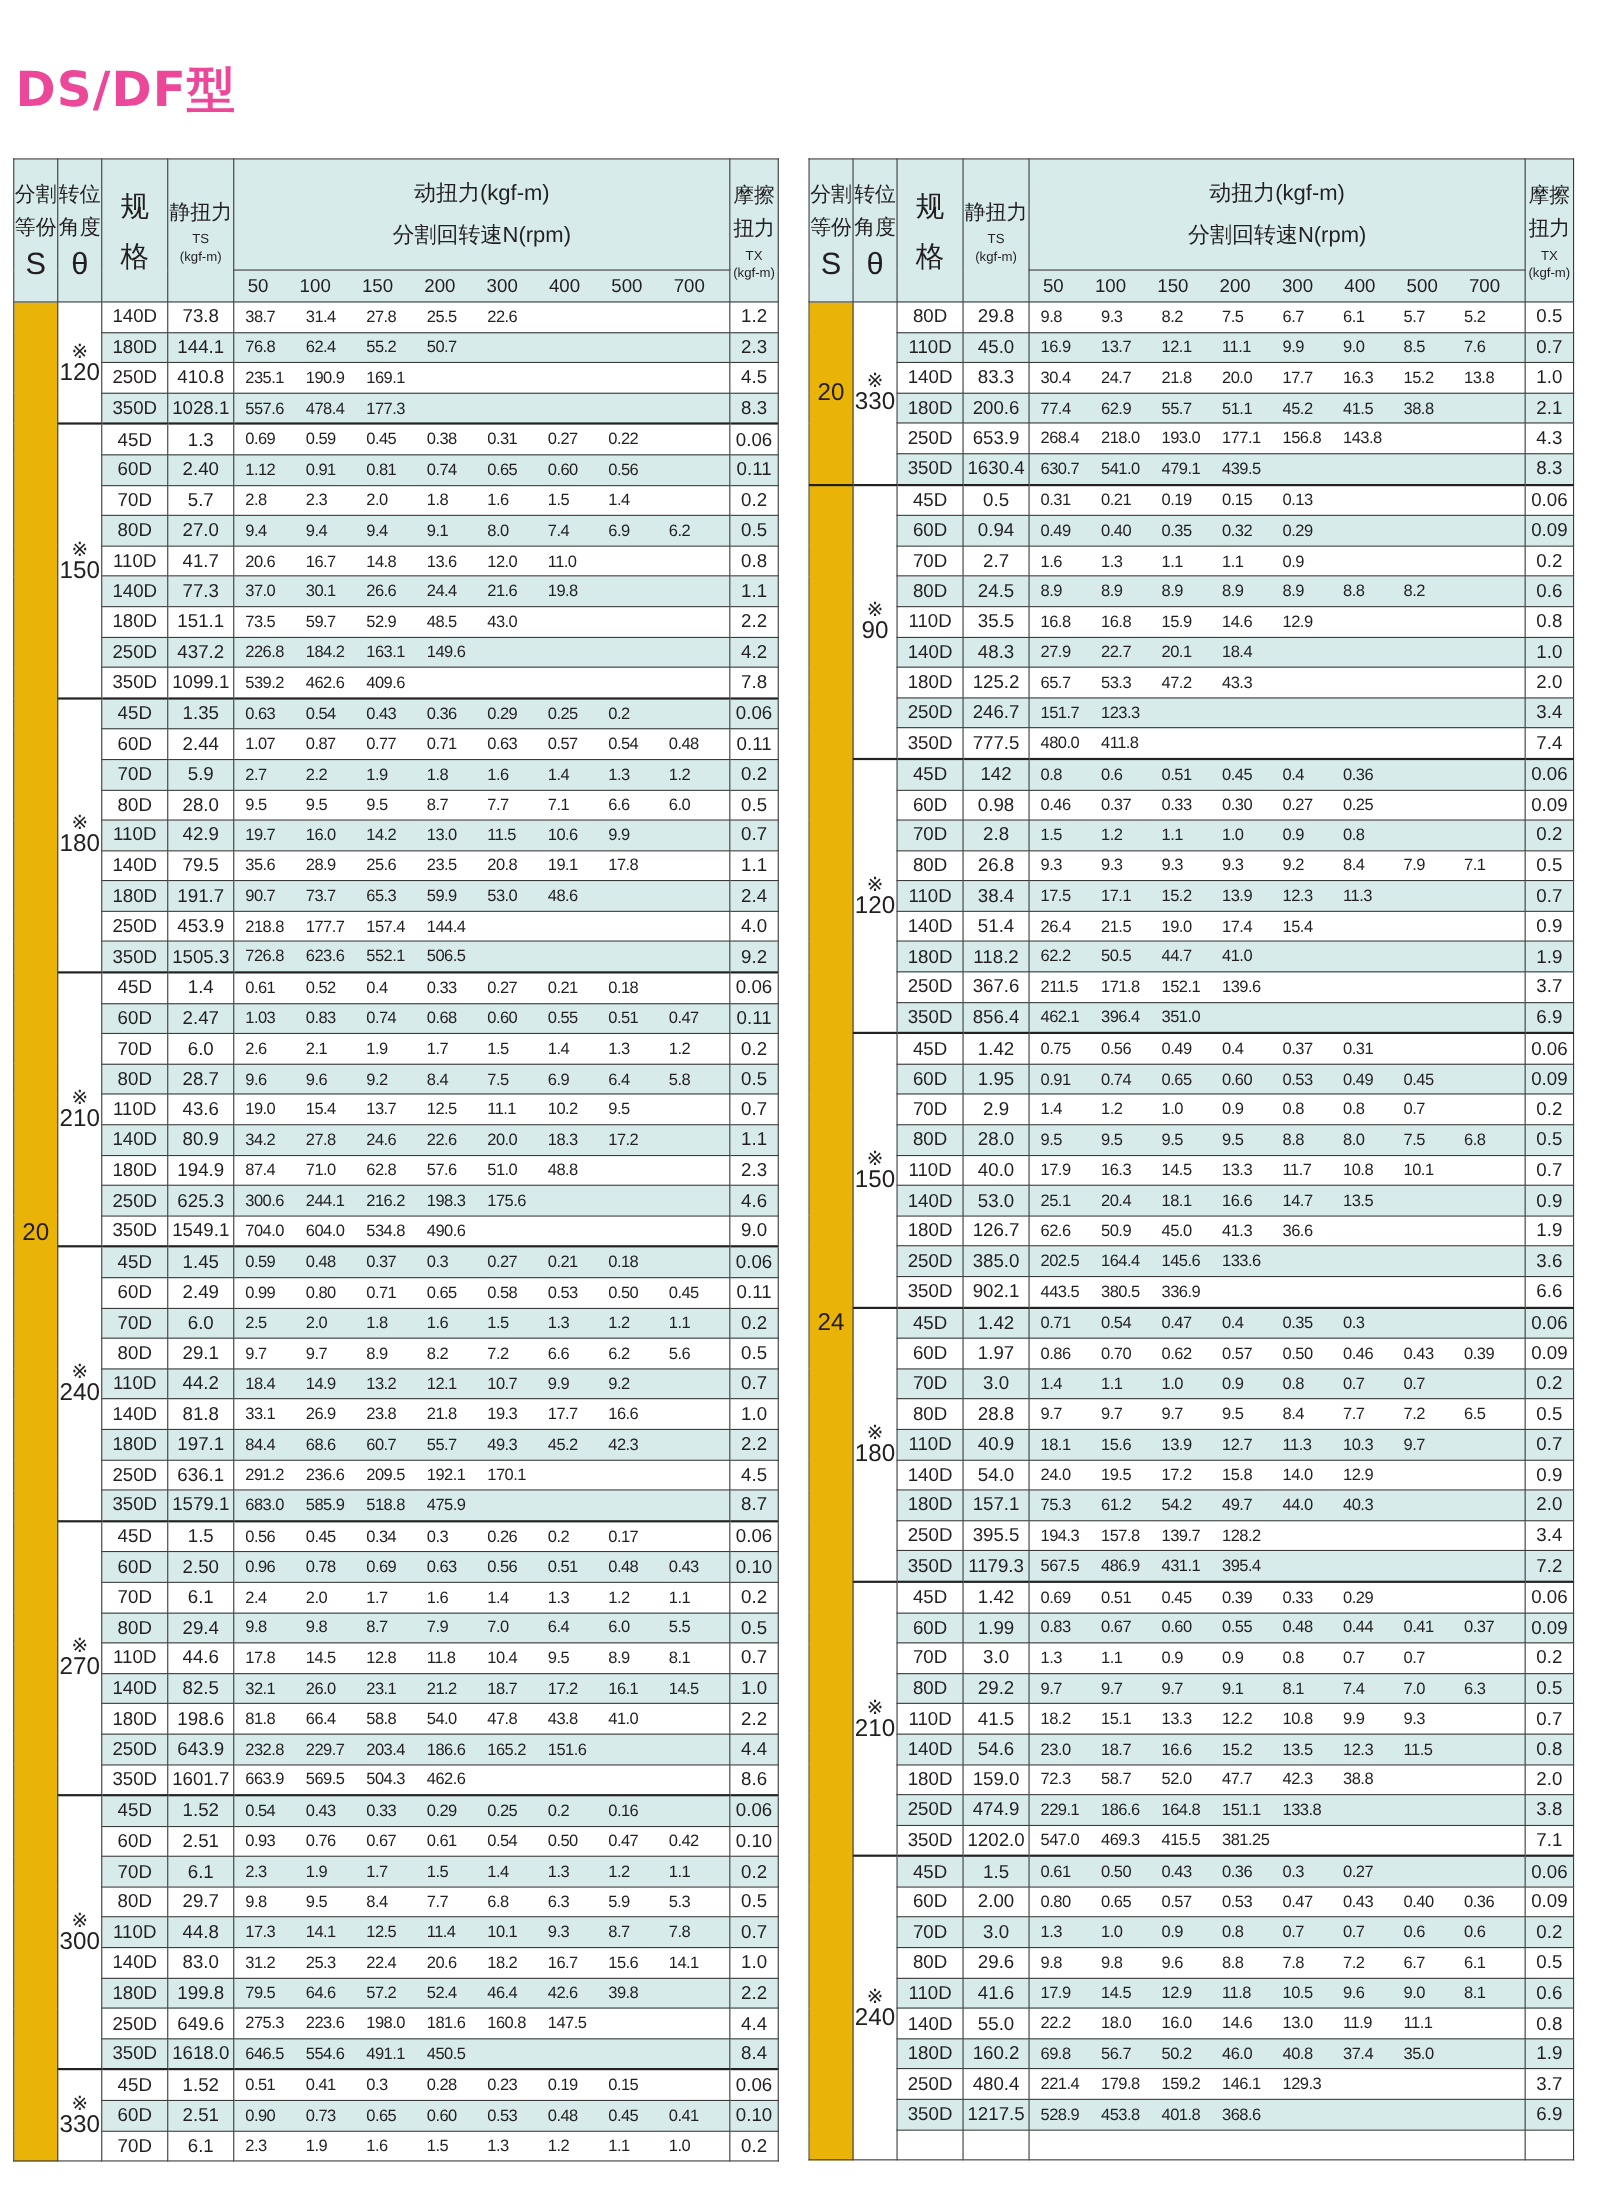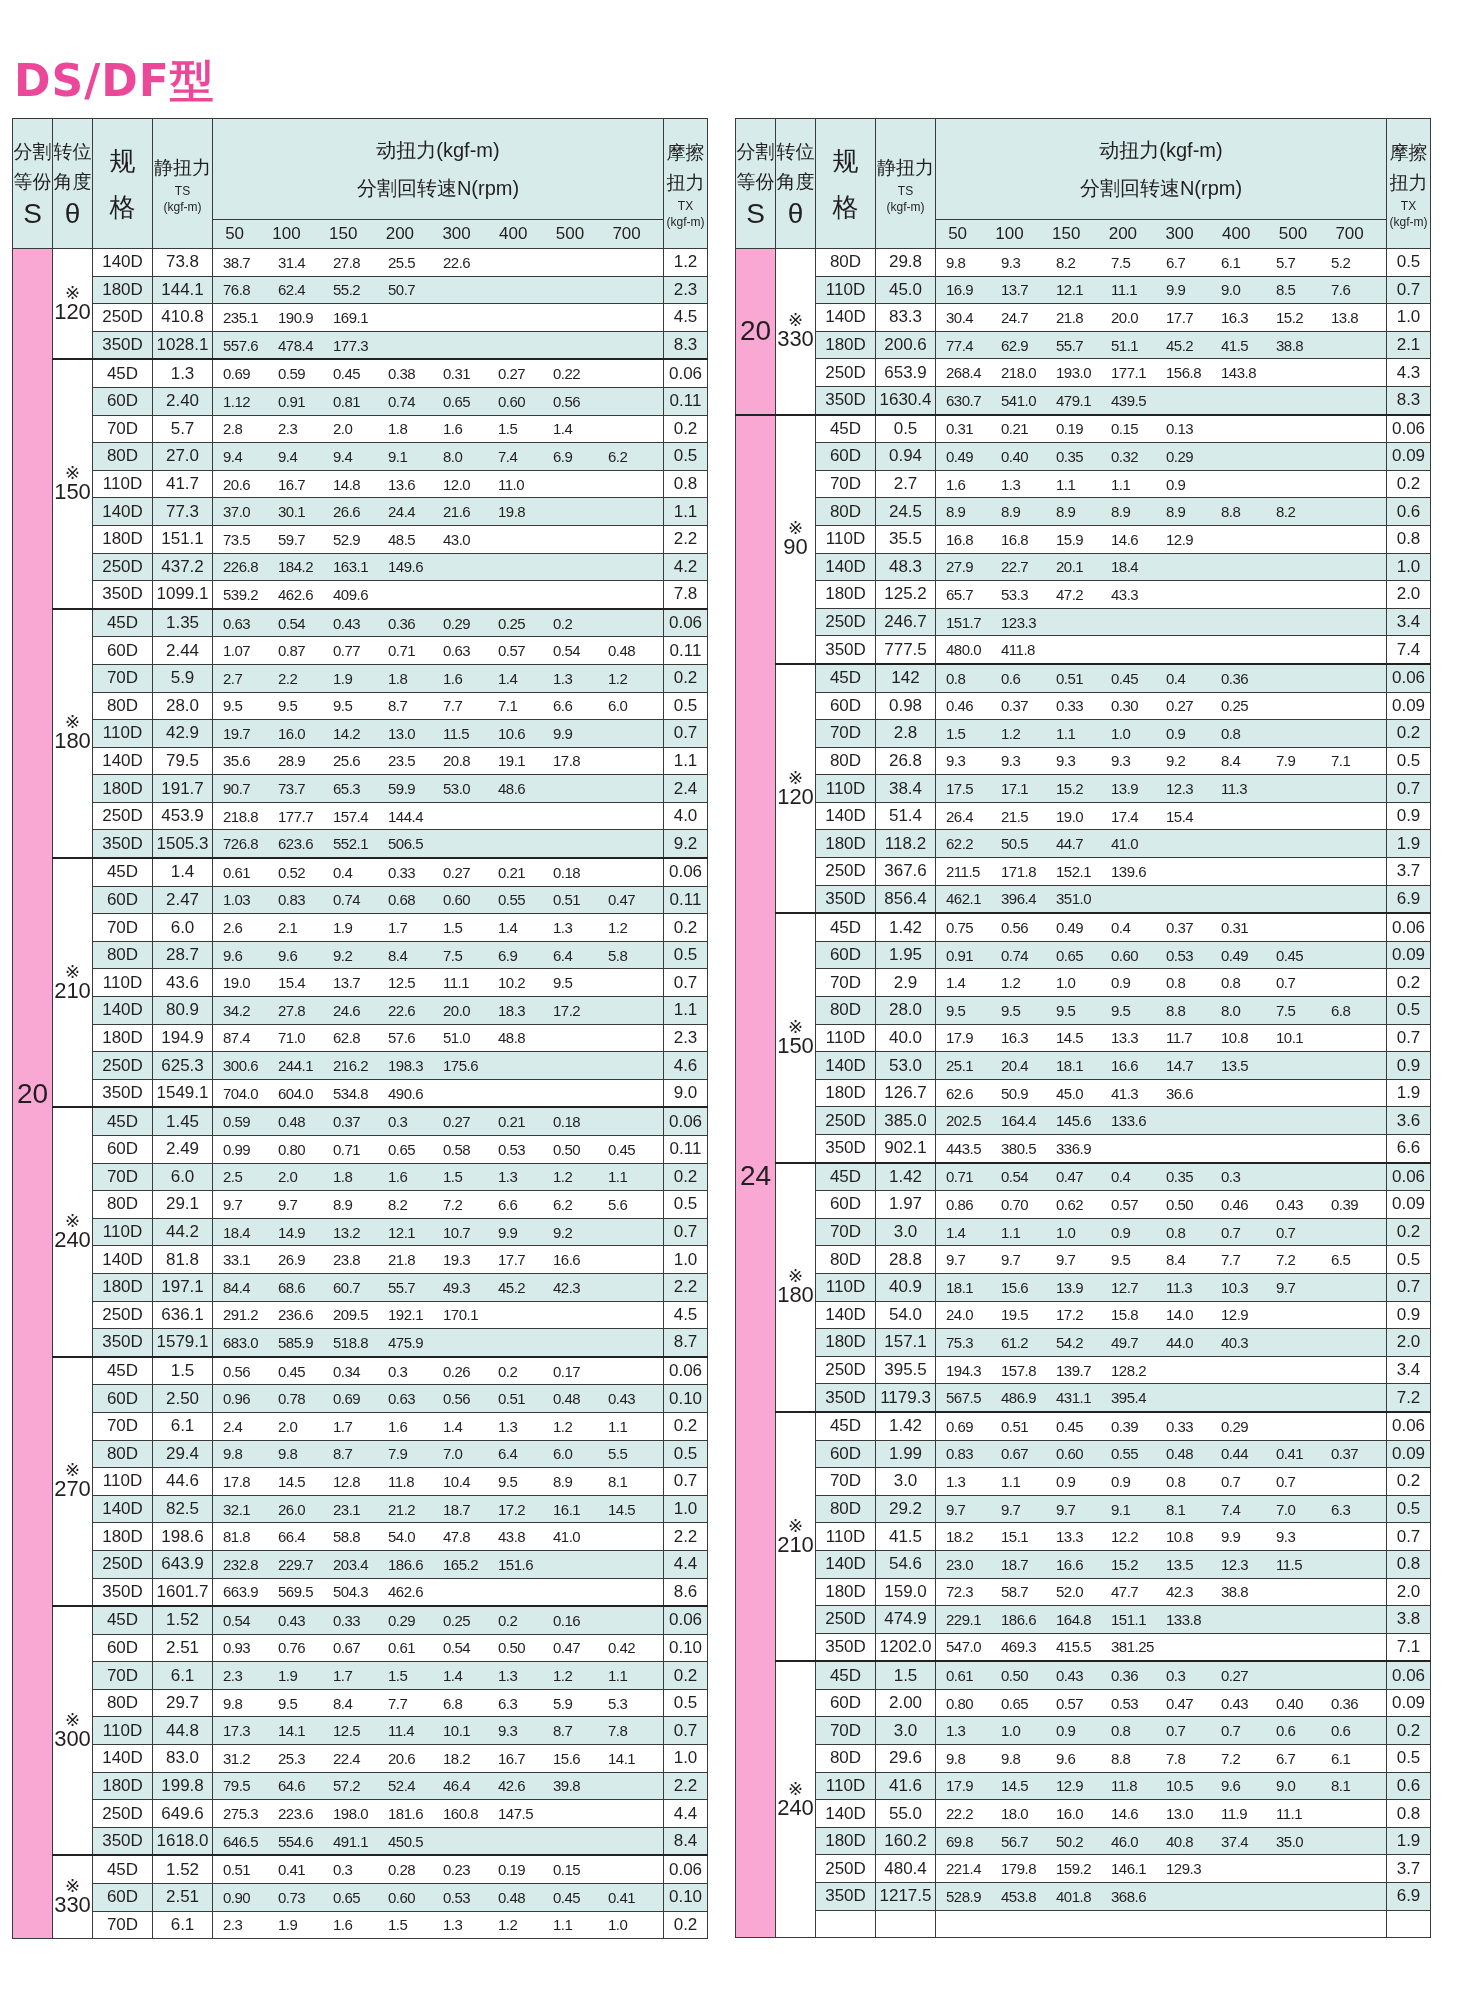--- a/index.html
+++ b/index.html
@@ -1,35 +1,35 @@
 <!DOCTYPE html>
 <html><head>
 <meta charset="utf-8">
 <style>
   html, body { margin: 0; padding: 0; background: #ffffff; }
   body { width: 1460px; height: 1992px; position: relative; overflow: hidden;
          font-family: "Liberation Sans", "DejaVu Sans", sans-serif; color: #231f20; }
   .title { position: absolute; left: 14px; top: 52px; font-size: 44px; font-weight: bold;
            color: #ec4899; letter-spacing: 1px; font-family: "DejaVu Sans", sans-serif; }
-  .tbl { position: absolute; top: 118px; border-collapse: collapse; table-layout: fixed; }
+  .tbl { position: absolute; top: 144px; border-collapse: collapse; table-layout: fixed; }
   .tbl.left { left: 12px; }
   .tbl.right { left: 735px; }
   .tbl td, .tbl th { border: 1px solid #3a3a3a; padding: 0; text-align: center; vertical-align: middle; }
   .tbl thead th { background: #d6ebea; font-weight: normal; }
   .tbl tr.head1 th { height: 100px; }
   .tbl tr.head2 th { height: 28px; }
   .h-cn { font-size: 19px; line-height: 30px; }
   .h-big { font-size: 26px; line-height: 46px; }
   .h-s { font-size: 28px; line-height: 34px; }
   .h-small { font-size: 12px; line-height: 16px; }
   .h-dyn { font-size: 20px; line-height: 38px; }
   .rpm-row { display: flex; justify-content: space-around; padding: 0 20px 0 10px; font-size: 17px; gap: 24px; }
   .tbl tbody td { height: 26.6px; font-size: 17px; }
   .tbl tbody tr.odd td.striped { background: #d6ebea; }
-  .tbl tbody td.s-cell { font-size: 28px; background: #f9a8d4; }
+  .tbl tbody td.s-cell { font-size: 22px; background: #eab308; }
   .tbl tbody td.ang-cell { font-size: 22px; background: #fff; line-height: 22px; }
   .ang-mark { display: block; font-size: 18px; line-height: 16px; }
   .spec { font-size: 18px; }
   .ts { font-size: 18px; }
   .dyn { display: flex; justify-content: flex-start; padding-left: 10px; font-size: 15px;
          letter-spacing: -0.5px; }
   .dyn span { width: 55px; text-align: left; display: inline-block; }
   .tx { font-size: 16px; }
   .heavy-top td { border-top: 2px solid #222; }
 </style>

